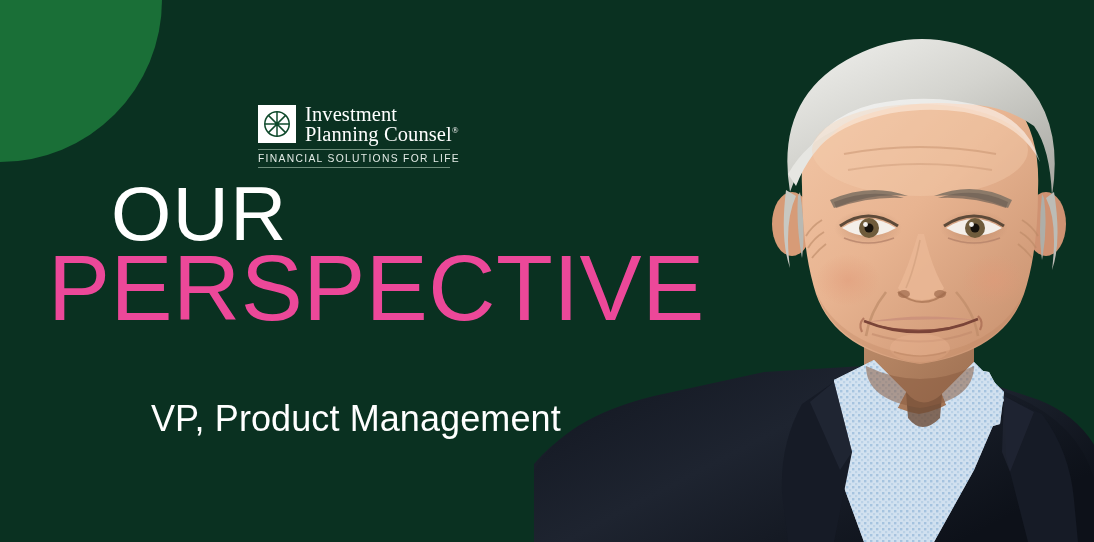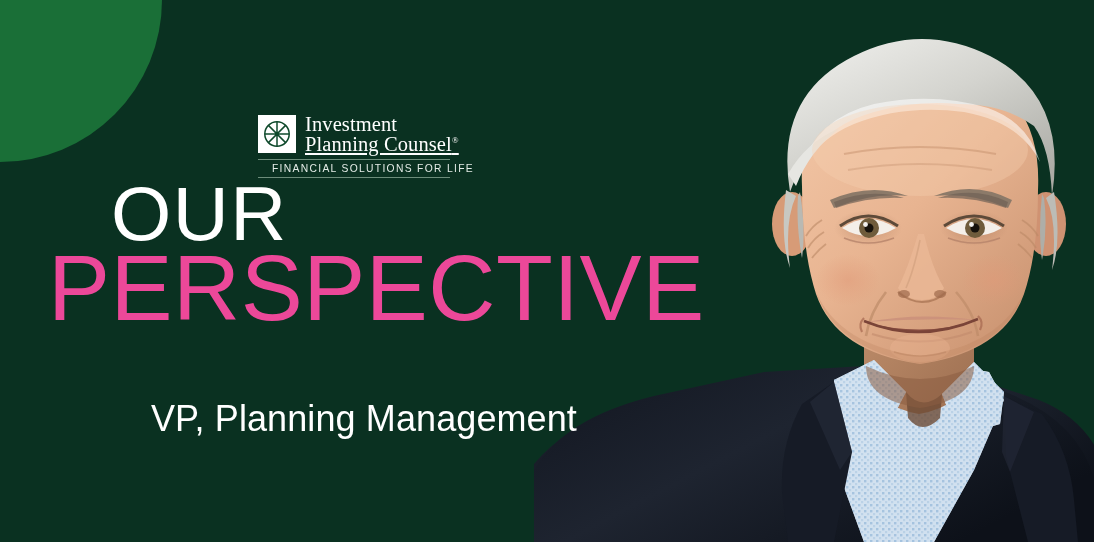--- a/index.html
+++ b/index.html
@@ -30,21 +30,21 @@
     width: 324px;
     height: 324px;
     border-radius: 50%;
     background: #1a6f37;
   }
 
   
   .logo-block {
     position: absolute;
     left: 258px;
-    top: 114px;
+    top: 104px;
     width: 200px;
   }
   .logo-row {
     display: flex;
     align-items: flex-start;
     gap: 9px;
   }
   .logo-mark {
     width: 38px;
     height: 38px;
@@ -58,41 +58,40 @@
   .logo-mark svg { display: block; }
   .logo-words {
     color: #ffffff;
     font-family: "Liberation Serif", serif;
     font-size: 20.5px;
     line-height: 20px;
     letter-spacing: 0.1px;
     padding-top: 0px;
     white-space: nowrap;
   }
-  .logo-words .ln2 { position: relative; text-decoration: underline; }
+  .logo-words .ln2 { position: relative; }
   .reg-mark {
     font-size: 9px;
     vertical-align: super;
     line-height: 0;
   }
   .tagline-wrap {
     margin-top: 5px;
     width: 192px;
     border-top: 1px solid #6d8d7b;
     border-bottom: 1px solid #6d8d7b;
     padding: 2.5px 0 3px 0;
   }
   .tagline {
     color: #e3ebe6;
     font-family: "Liberation Sans", sans-serif;
     font-size: 10.3px;
     letter-spacing: 1.32px;
     text-align: center;
     white-space: nowrap;
-    margin-left: 14px;
   }
 
   
   .headline {
     position: absolute;
     left: 0;
     top: 176px;
     width: 660px;
   }
   .h-our {
@@ -361,15 +360,15 @@
     <div class="tagline-wrap">
       <div class="tagline">FINANCIAL SOLUTIONS FOR LIFE</div>
     </div>
   </div>
 
   <div class="headline">
     <div class="h-our">OUR</div>
     <div class="h-perspective">PERSPECTIVE</div>
   </div>
 
-  <div class="subtitle">VP, Planning Management</div>
+  <div class="subtitle">VP, Product Management</div>
 
 </div>
 
 </body></html>

